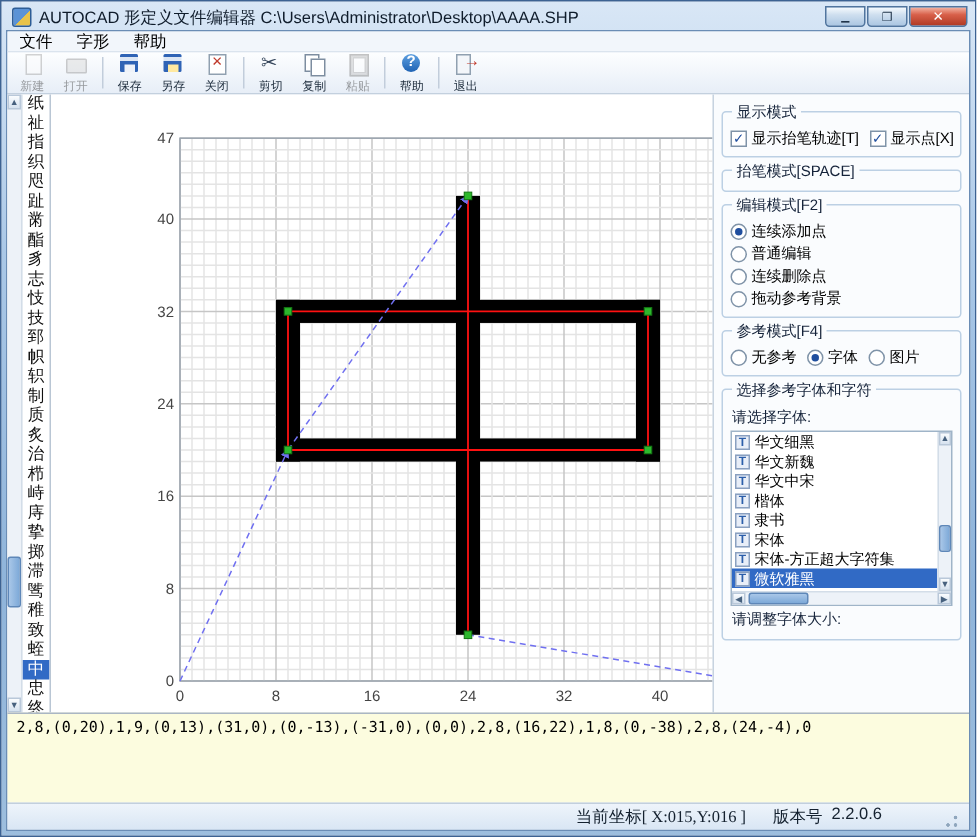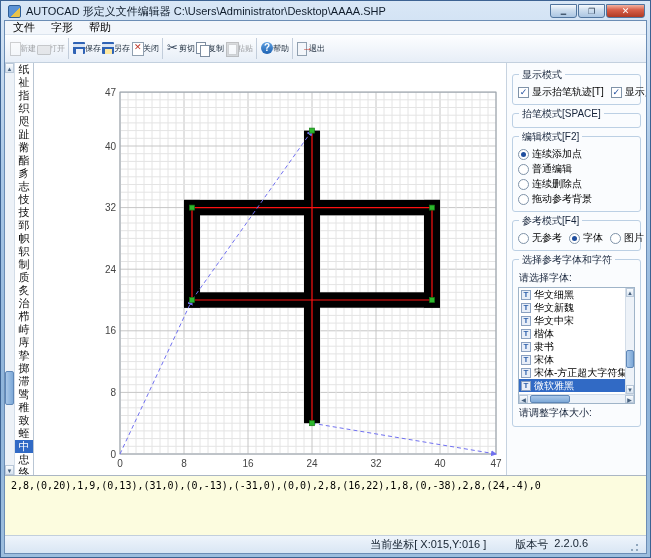--- a/index.html
+++ b/index.html
@@ -28,21 +28,21 @@
     display:flex; align-items:center; justify-content:center; }
   .winbtn.min::after { content:"▁"; font-size:7px; }
   .winbtn.max::after { content:"❐"; font-size:8px; }
   .winbtn.close { width:39px; background:linear-gradient(#f3b3a2,#d8604a 40%,#b03a24); color:#fff; }
   .winbtn.close::after { content:"✕"; font-size:9px; font-weight:bold; }
   
   .client { flex:1; min-height:0; display:flex; flex-direction:column; border:1px solid #6b8db5; background:#eef3f9; }
   .menubar { height:14px; display:flex; align-items:center; background:#f2f6fb; border-bottom:1px solid #dbe4ee;font-family:Liberation Serif, serif; }
   .mitem { padding:0 8px; height:14px; display:flex; align-items:center; }
   .toolbar { height:28px; display:flex; align-items:stretch; background:linear-gradient(#fdfeff,#e7eef7); border-bottom:1px solid #c3d0de; padding:0 2px; }
-  .tbtn { width:29px; display:flex; flex-direction:row; align-items:center; justify-content:flex-end; gap:12px; color:#1d2c3c; }
+  .tbtn { width:29px; display:flex; flex-direction:column; align-items:center; justify-content:flex-end; gap:12px; color:#1d2c3c; }
   .tlabel { font-size:8px; line-height:9px; white-space:nowrap; }
   .tbtn.disabled { opacity:.45; filter:grayscale(1); }
   .tsep { width:1px; background:#c2cddb; margin:3px 3px; }
   
   .ic { width:15px; height:15px; position:relative; display:block; }
   .ic::before,.ic::after { position:absolute; }
   .ic-new-file::before { content:""; left:3px; top:1px; width:9px; height:12px; background:#fdfdfd; border:1px solid #90a0b0; }
   .ic-open-folder::before { content:""; left:1px; top:4px; width:12px; height:8px; background:#ead990; border:1px solid #a3905a; border-radius:1px; }
   .ic-save::before,.ic-save-as::before { content:""; left:1px; top:1px; width:12px; height:12px; border-radius:1px;
     background:linear-gradient(180deg,#2f63b5 0 2px,#dce6f4 2px 5px,#2f63b5 5px); }
@@ -65,21 +65,21 @@
   .sarrow { height:10px; font-size:6px; line-height:10px; text-align:center; color:#47617e; background:linear-gradient(#fafcfe,#d6e2ef); border:1px solid #b9c8d9; }
   .strack { flex:1; position:relative; }
   .sthumb { position:absolute; left:0; right:0; top:76%; height:34px; background:linear-gradient(90deg,#a9c7e8,#7da9d8); border:1px solid #5e87b8; border-radius:2px; }
   .charlist { flex:1; overflow:hidden; }
   .citem { height:13px; line-height:13px; text-align:center; font-size:11px; color:#111; }
   .citem.sel { background:#316ac5; color:#fff; }
   
   .canvas-panel { flex:1; min-width:0; background:#fff; }
   .canvas-panel svg { display:block; }
   
-  .side-panel { width:140px; background:#fafcfe; border-left:1px solid #c7d3e0; padding:6px 5px 2px; display:flex; flex-direction:column; gap:3px; overflow:hidden; }
+  .side-panel { width:171px; background:#fafcfe; border-left:1px solid #c7d3e0; padding:6px 5px 2px; display:flex; flex-direction:column; gap:3px; overflow:hidden; }
   .group { border:1px solid #bcd0e4; border-radius:3px; padding:9px 5px 4px; position:relative; margin-top:5px; background:#fafcfe; }
   .gtitle { position:absolute; top:-7px; left:6px; background:#fafcfe; padding:0 3px; font-size:10px; color:#15233a; }
   .hrow { display:flex; gap:7px; flex-wrap:nowrap; }
   .optrow { display:flex; align-items:center; gap:3px; margin:1px 0; font-size:10px; white-space:nowrap; }
   .optrow.hl { background:#9ec7ee; outline:1px dotted #3c5a78; }
   .cbx { width:11px; height:11px; border:1px solid #7f93a8; background:#fff; flex:0 0 auto;
     display:inline-flex; align-items:center; justify-content:center; font-size:9px; font-weight:bold; color:#1f4e9e; }
   .rdo { width:11px; height:11px; border:1px solid #7f93a8; border-radius:50%; background:#fff; flex:0 0 auto;
     display:inline-flex; align-items:center; justify-content:center; }
   .rdo i { width:5px; height:5px; border-radius:50%; background:#1f4e9e; display:none; }
@@ -98,21 +98,21 @@
   .hscroll .harrow { width:9px; font-size:6px; line-height:8px; text-align:center; color:#47617e; background:linear-gradient(#fafcfe,#d6e2ef); border:1px solid #b9c8d9; }
   .hscroll .htrack { flex:1; position:relative; }
   .hscroll .hthumb { position:absolute; top:0; bottom:0; left:2px; width:40px; background:linear-gradient(#a9c7e8,#7da9d8); border:1px solid #5e87b8; border-radius:2px; }
   .sizeinput { width:100px; height:17px; border:1px solid #8fa4ba; background:#fff; display:flex; align-items:center; justify-content:center; font-size:11px; position:relative; margin:1px 0 2px; }
   .sizeinput .drop { position:absolute; right:1px; top:1px; bottom:1px; width:11px; background:linear-gradient(#fafcfe,#d6e2ef); border-left:1px solid #b9c8d9; font-size:6px; color:#47617e; display:flex; align-items:center; justify-content:center; }
   
   .code-area { height:60px; background:#fcfcdf; border-top:1px solid #aab6c4; padding:3px 6px; font-family:"DejaVu Sans Mono", monospace; font-size:10px; line-height:13px; color:#000; overflow:hidden; }
   
   .statusbar { height:18px; background:linear-gradient(#eef4fb,#d9e6f4); border-top:1px solid #c2cfdd; display:flex; align-items:center; font-size:11px; color:#14212f; padding:0 6px; }
   .statusbar .sp { flex:1; }
-  .status-coords { margin-right:29px; }
+  .status-coords { margin-right:18px;font-family:Liberation Serif, serif; }
   .status-version { margin-right:40px; display:flex; gap:6px; }
   .grip { width:12px; height:12px; align-self:flex-end;
     background:
       radial-gradient(circle at 9px 9px,#8fa6bd 1px,transparent 1.4px),
       radial-gradient(circle at 9px 4px,#8fa6bd 1px,transparent 1.4px),
       radial-gradient(circle at 4px 9px,#8fa6bd 1px,transparent 1.4px); }
 </style>
 </head>
 <body>
 

